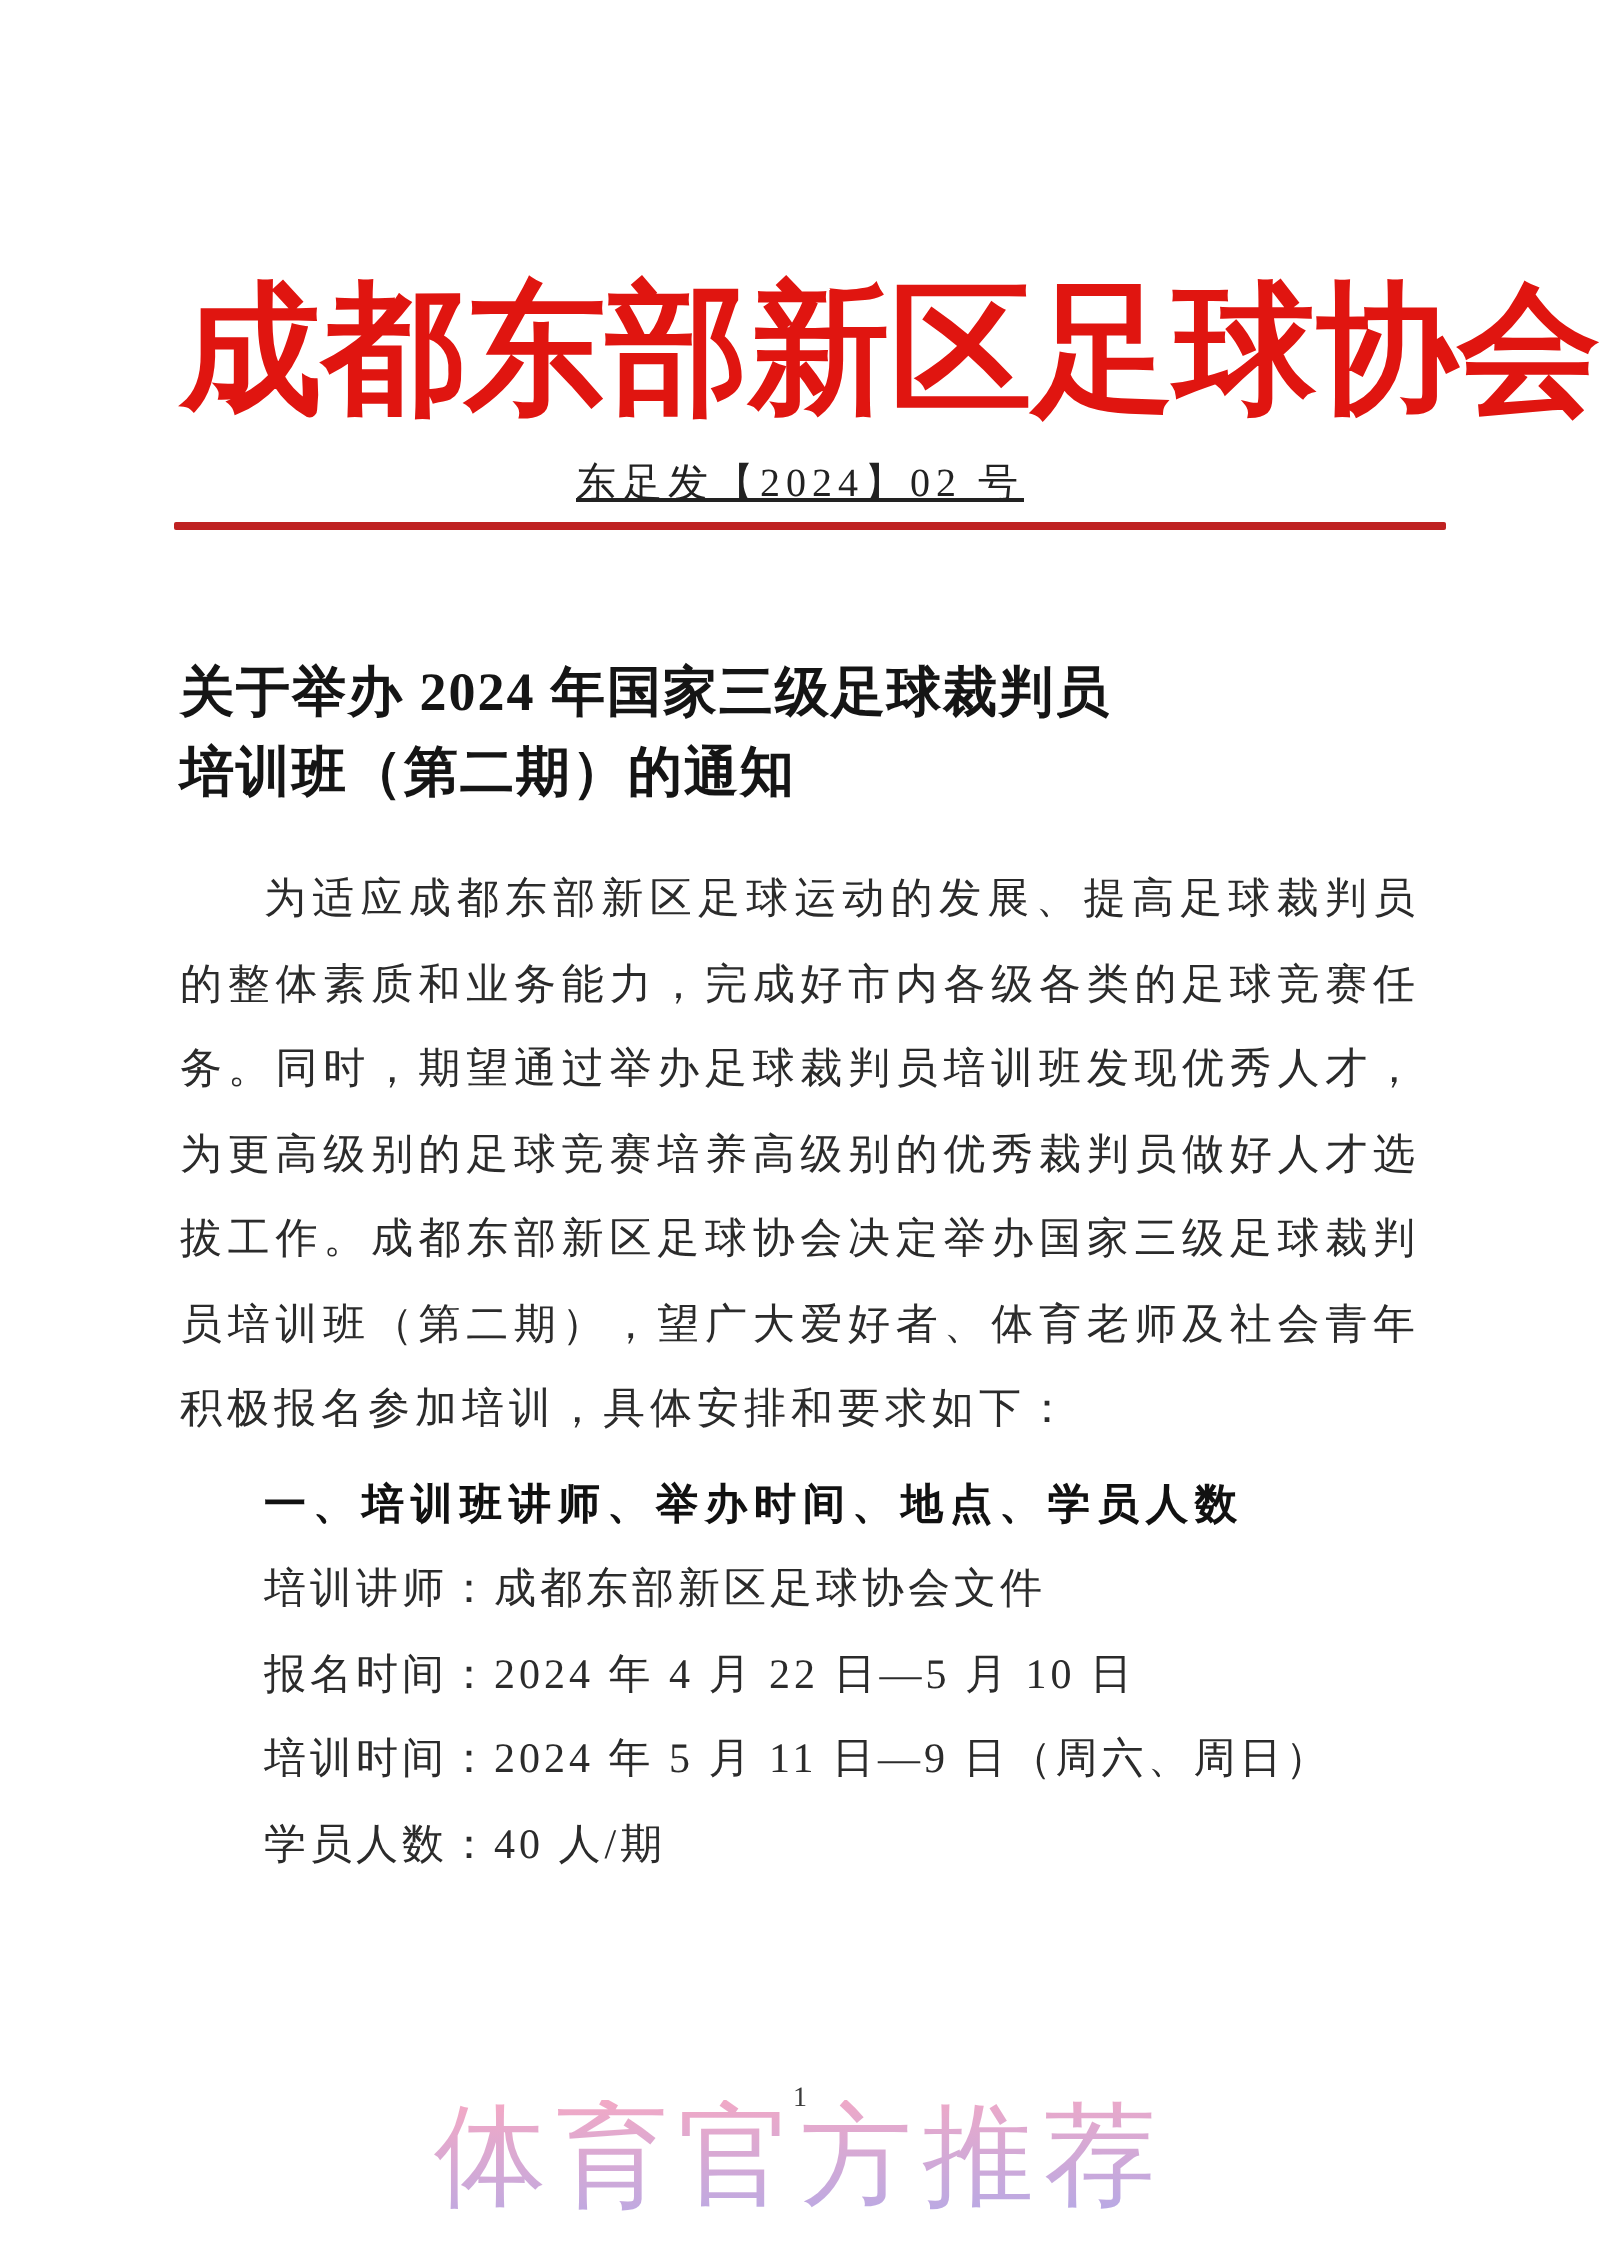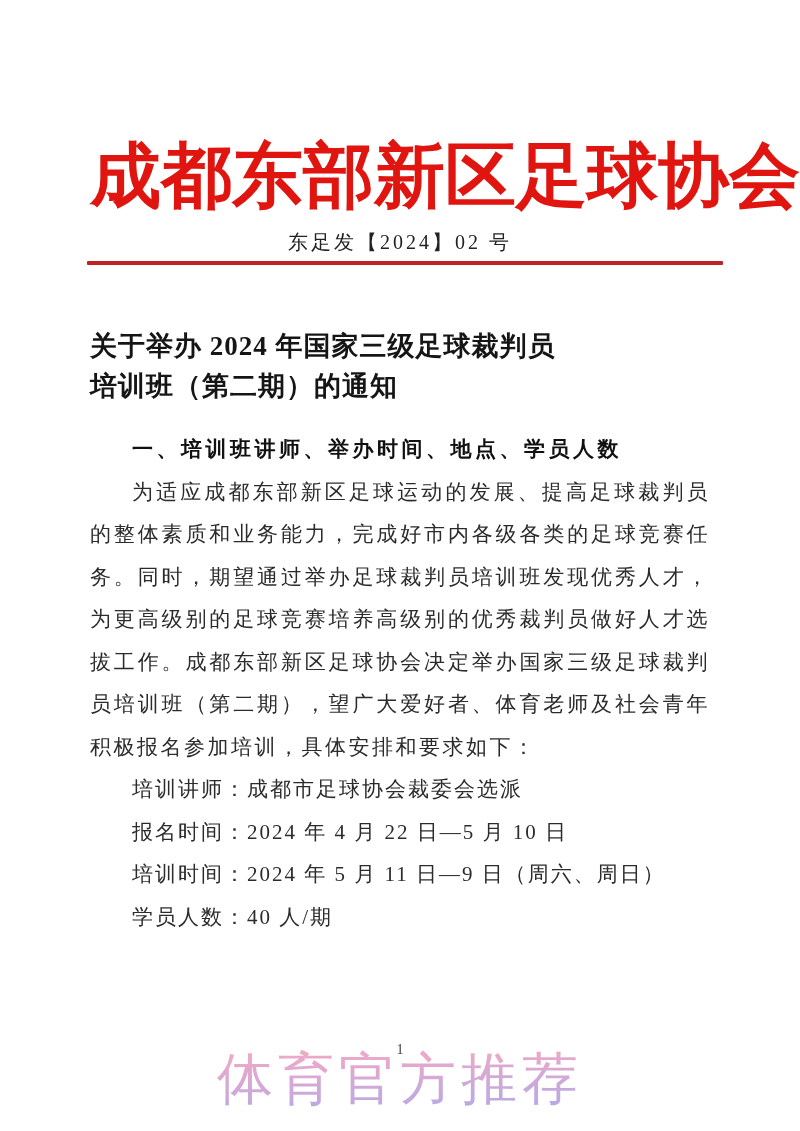--- a/index.html
+++ b/index.html
@@ -28,20 +28,21 @@
     color: var(--title-red, #e01510);
     white-space: nowrap;
   }
   .doc-number {
     margin-top: 21px;
     text-align: center;
     font-size: 20px;
     line-height: 24px;
     letter-spacing: 3px;
     color: #222222;
+    text-decoration: underline;
   }
   .red-rule {
     height: 4px;
     margin: 7px -13px 0 -3px;
     background: var(--rule-red, #bf2222);
     border-radius: 1px;
   }
   .notice-title {
     margin-top: 61px;
     text-align: left;
@@ -110,23 +111,23 @@
   <div class="doc-number">东足发【2024】02 号</div>
 
   <div class="red-rule"></div>
 
   <div class="notice-title">
     <div>关于举办 2024 年国家三级足球裁判员</div>
     <div>培训班（第二期）的通知</div>
   </div>
 
   <div class="body-text">
+    <p class="indent">为适应成都东部新区足球运动的发展、提高足球裁判员的整体素质和业务能力，完成好市内各级各类的足球竞赛任务。同时，期望通过举办足球裁判员培训班发现优秀人才，为更高级别的足球竞赛培养高级别的优秀裁判员做好人才选拔工作。成都东部新区足球协会决定举办国家三级足球裁判员培训班（第二期），望广大爱好者、体育老师及社会青年积极报名参加培训，具体安排和要求如下：</p>
     <p class="indent section-heading">一、培训班讲师、举办时间、地点、学员人数</p>
-    <p class="indent">为适应成都东部新区足球运动的发展、提高足球裁判员的整体素质和业务能力，完成好市内各级各类的足球竞赛任务。同时，期望通过举办足球裁判员培训班发现优秀人才，为更高级别的足球竞赛培养高级别的优秀裁判员做好人才选拔工作。成都东部新区足球协会决定举办国家三级足球裁判员培训班（第二期），望广大爱好者、体育老师及社会青年积极报名参加培训，具体安排和要求如下：</p>
-    <p class="indent detail-line">培训讲师：成都市足球协会裁委会选派</p>
+    <p class="indent detail-line">培训讲师：成都东部新区足球协会文件</p>
     <p class="indent detail-line">报名时间：2024 年 4 月 22 日—5 月 10 日</p>
     <p class="indent detail-line">培训时间：2024 年 5 月 11 日—9 日（周六、周日）</p>
     <p class="indent detail-line">学员人数：40 人/期</p>
   </div>
 
   <div class="page-number">1</div>
 
   <div class="watermark" style="background-image: linear-gradient(178deg, rgb(245, 169, 196) 0%, rgb(181, 169, 230) 100%);">体育官方推荐</div>
 
 </div>

